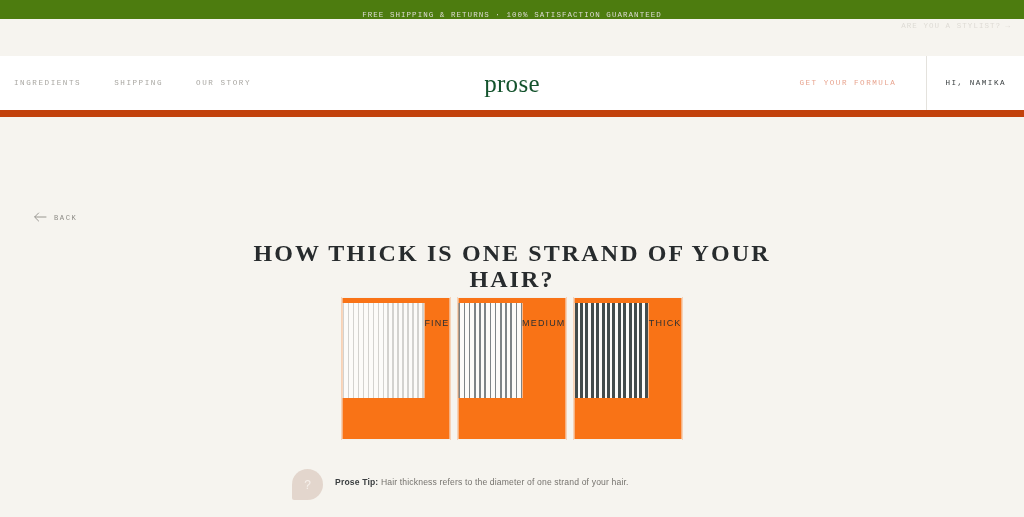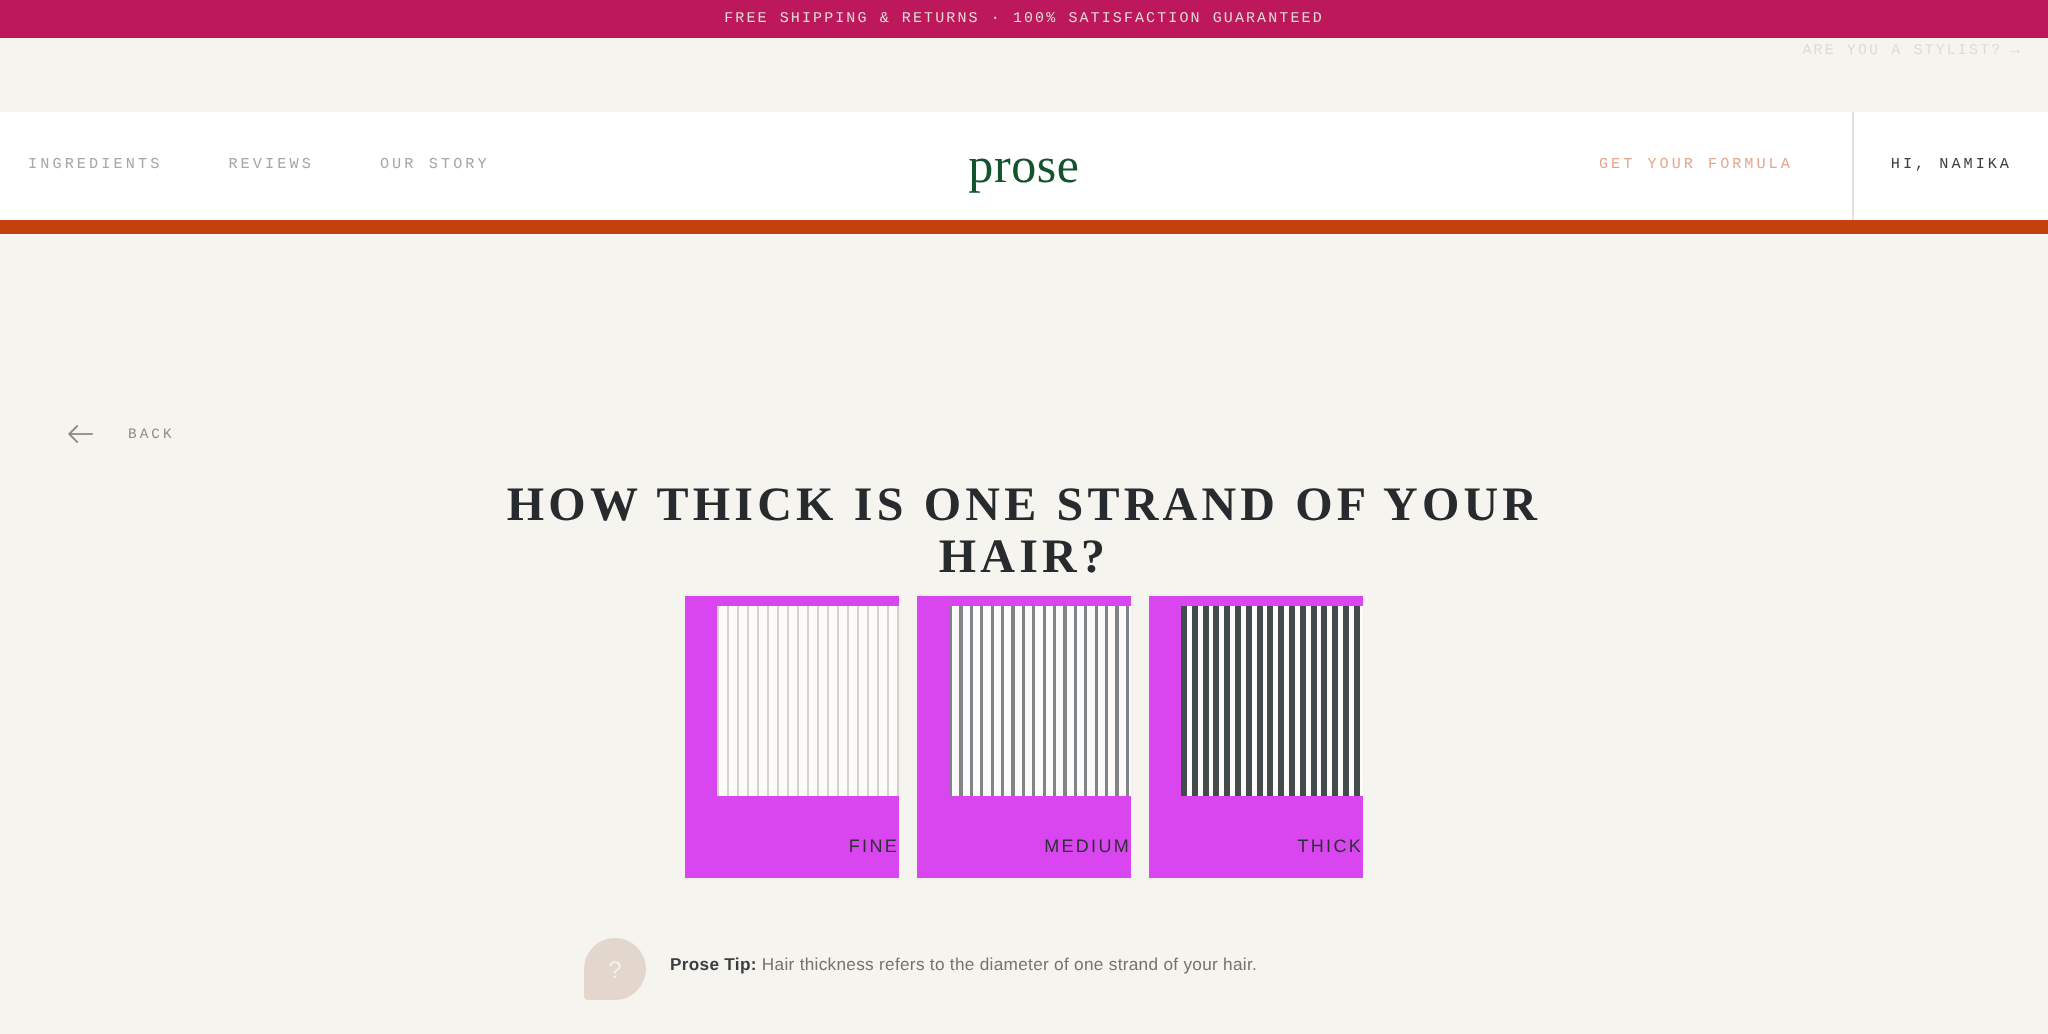--- a/index.html
+++ b/index.html
@@ -20,24 +20,24 @@
     height: 517px;
     background: #f6f4ef;
     display: flex;
     flex-direction: column;
   }
 
   
   .announce {
     position: relative;
     height: 19px;
-    background: #be185d;
+    background: #4d7c0f;
     color: #e8e6e1;
     display: flex;
-    align-items: center;
+    align-items: flex-end;
     justify-content: center;
     flex: 0 0 auto;
   }
   .announce-text {
     font-size: 7.5px;
     letter-spacing: 1.05px;
     font-family: "Liberation Mono", monospace;
     color: #dedbd5;
     white-space: nowrap;
   }
@@ -147,21 +147,21 @@
     flex: 1 1 auto;
     background: #f6f4ef;
   }
 
   .back-row {
     position: absolute;
     left: 34px;
     top: 95px;
     display: flex;
     align-items: flex-end;
-    gap: 17px;
+    gap: 7px;
     cursor: pointer;
   }
   .back-arrow {
     display: block;
     width: 13px;
     height: 10px;
   }
   .back-label {
     font-size: 7.2px;
     letter-spacing: 1.5px;
@@ -188,24 +188,24 @@
     position: absolute;
     left: 50%;
     transform: translateX(-50%);
     top: 180px;
     display: flex;
     gap: 7px;
   }
   .option-card {
     width: 109px;
     height: 143px;
-    background: #d946ef;
-    display: flex;
-    flex-direction: column;
-    align-items: flex-end;
+    background: #f97316;
+    display: flex;
+    flex-direction: row;
+    align-items: flex-start;
     cursor: pointer;
     border: 1px solid #f3f1ec;
     box-sizing: border-box;
   }
   .swatch {
     width: 91px;
     height: 95px;
     margin-top: 5px;
     background-repeat: repeat-x;
   }
@@ -303,21 +303,21 @@
     <div class="announce-text">FREE SHIPPING &amp; RETURNS · 100% SATISFACTION GUARANTEED</div>
     <div class="announce-right">
       <span>ARE YOU A STYLIST?</span>
       <span class="arrow-right-glyph">→</span>
     </div>
   </div>
 
   <div class="header">
     <div class="nav-left">
       <span class="nav-link">INGREDIENTS</span>
-      <span class="nav-link">REVIEWS</span>
+      <span class="nav-link">SHIPPING</span>
       <span class="nav-link">OUR STORY</span>
     </div>
     <div class="brand">
       <span class="brand-word">prose</span>
     </div>
     <div class="nav-right">
       <span class="cta-formula">GET YOUR FORMULA</span>
       <span class="nav-divider"></span>
       <span class="greeting">HI, NAMIKA</span>
     </div>

